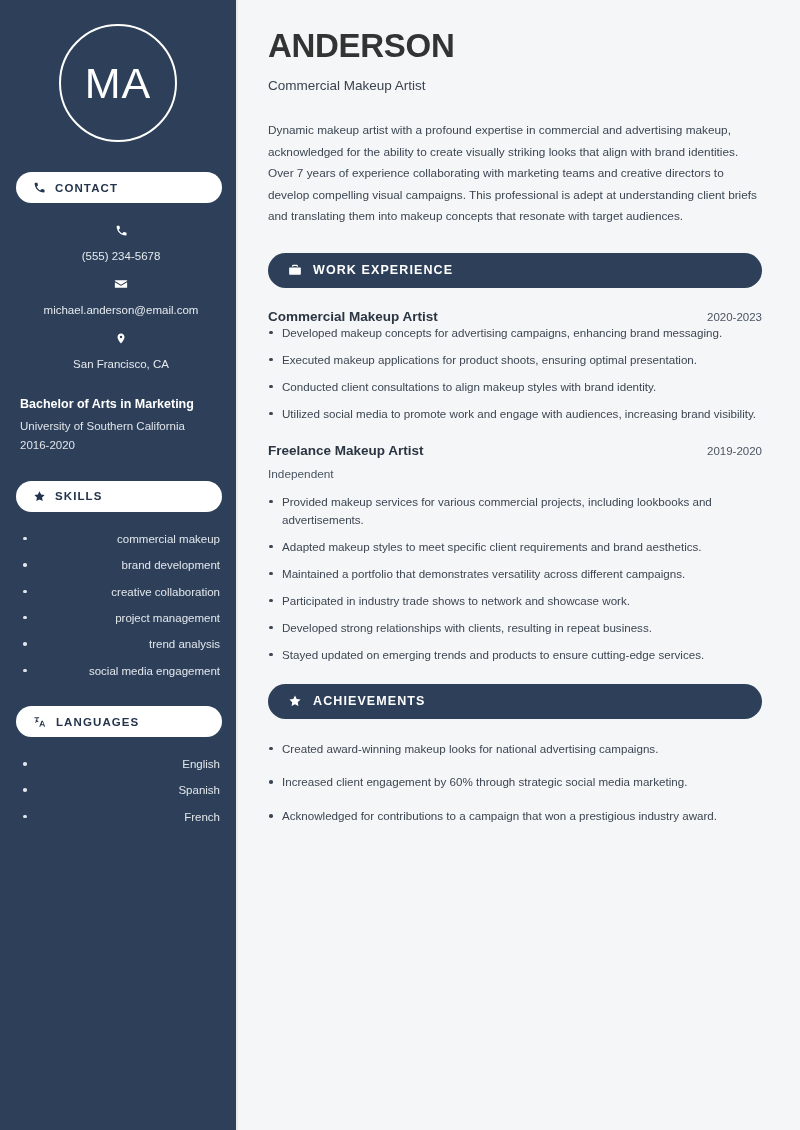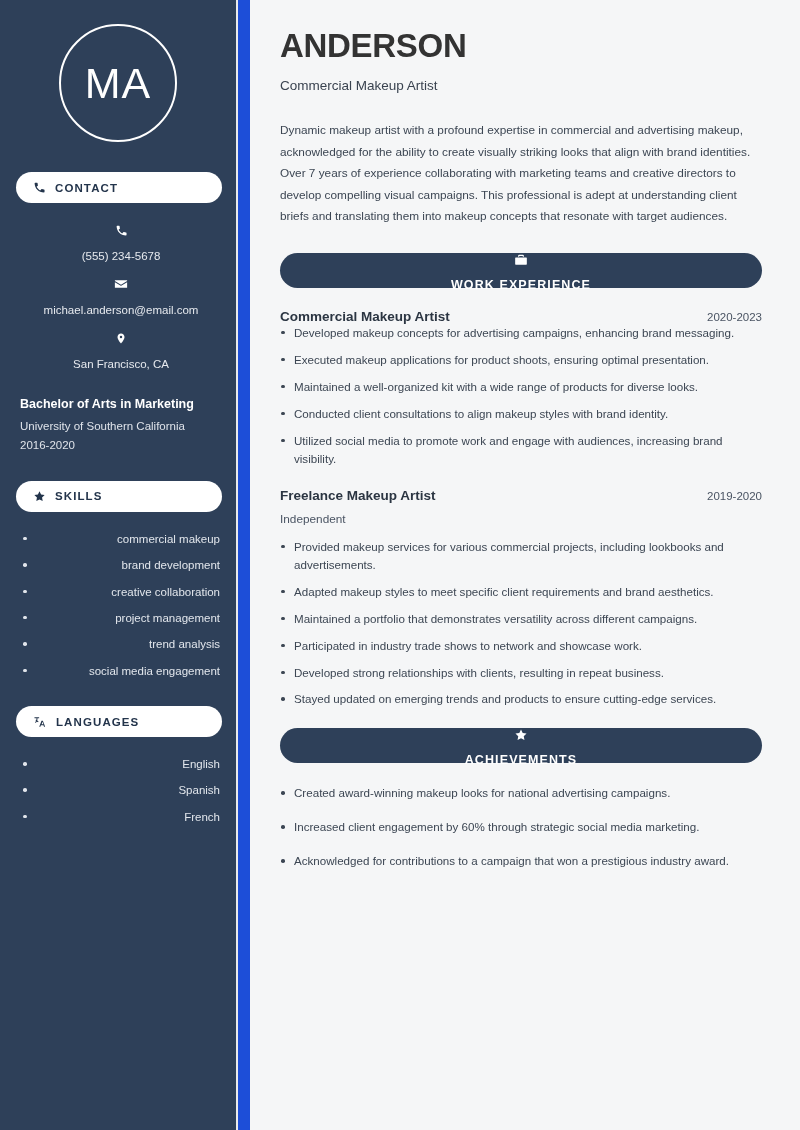--- a/index.html
+++ b/index.html
@@ -16,21 +16,20 @@
     -webkit-font-smoothing: antialiased;
   }
 
   .resume {
     position: relative;
     width: 792px;
     height: 1130px;
     display: flex;
     background: #1d4ed8;
     overflow: hidden;
-    gap: 12px;
   }
 
   
   .sidebar {
     width: 238px;
     min-width: 238px;
     background: #2e4059;
     color: #ffffff;
     padding: 0 16px;
     border-right: 2px solid #e9eaec;
@@ -181,21 +180,20 @@
     border-radius: 999px;
     height: 35px;
     display: flex;
     align-items: center;
     gap: 11px;
     padding: 0 20px;
     font-size: 12.5px;
     font-weight: bold;
     letter-spacing: 1.1px;
     margin-bottom: 21px;
-    flex-direction: column;
   }
   .bar .ico { display: flex; align-items: center; }
 
   .job { margin-bottom: 20px; }
 
   .job-head {
     display: flex;
     justify-content: space-between;
     align-items: baseline;
     gap: 12px;
@@ -351,21 +349,20 @@
     </div>
 
     <div class="job">
       <div class="job-head">
         <span class="job-role">Commercial Makeup Artist</span>
         <span class="job-dates">2020-2023</span>
       </div>
       <ul class="bullets">
         <li>Developed makeup concepts for advertising campaigns, enhancing brand messaging.</li>
         <li>Executed makeup applications for product shoots, ensuring optimal presentation.</li>
-        <li>Maintained a well-organized kit with a wide range of products for diverse looks.</li>
         <li>Conducted client consultations to align makeup styles with brand identity.</li>
         <li>Utilized social media to promote work and engage with audiences, increasing brand visibility.</li>
       </ul>
     </div>
 
     <div class="job">
       <div class="job-head">
         <span class="job-role">Freelance Makeup Artist</span>
         <span class="job-dates">2019-2020</span>
       </div>

